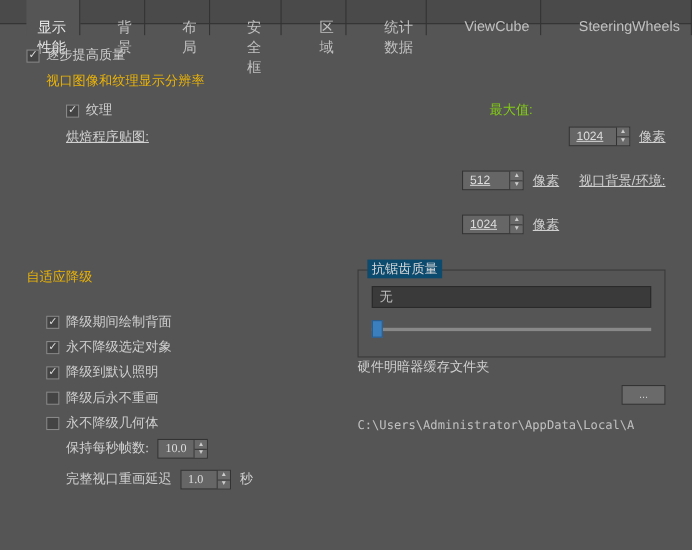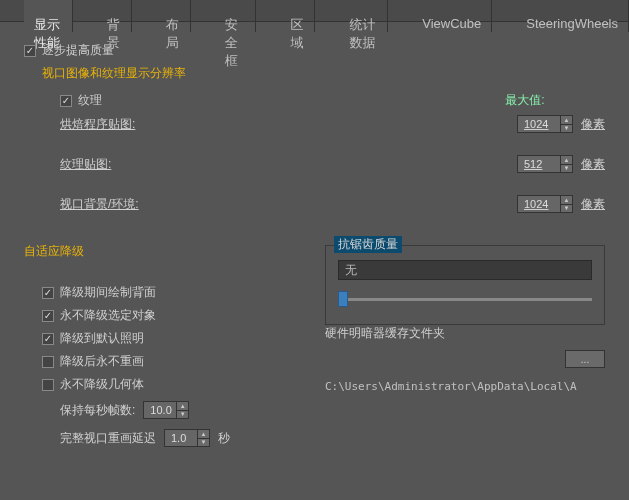--- a/index.html
+++ b/index.html
@@ -56,23 +56,24 @@
   }
   .section-title {
     color: #eab308;
     margin-bottom: 10px;
     margin-top: 6px;
   }
   .indent1 { margin-left: 18px; }
   .indent2 { margin-left: 36px; }
   .row {
     display: flex;
-    align-items: flex-end;
+    align-items: flex-start;
     margin-bottom: 8px;
     height: 20px;
+    font-family: Liberation Serif, serif;
   }
   .spinner {
     display: inline-flex;
     align-items: center;
     background: #666666;
     border: 1px solid #333;
     height: 18px;
     width: 56px;
     color: #ddd;
     padding-left: 6px;
@@ -95,22 +96,22 @@
     display: flex;
     align-items: center;
     justify-content: center;
     background: #6a6a6a;
     color: #ccc;
     cursor: pointer;
   }
   .spinner-btn:first-child { border-bottom: 1px solid #333; }
   .unit { margin-left: 8px; color: #d0d0d0; }
   .right-header {
-    text-align: center;
-    color: #86efac;
+    text-align: left;
+    color: #84cc16;
     margin-bottom: 4px;
   }
   .res-rows {
     display: grid;
     grid-template-columns: 200px 1fr auto;
     row-gap: 22px;
     align-items: center;
     margin-left: 18px;
     text-decoration: underline;
   }
@@ -237,21 +238,20 @@
       <div class="spinner">
         <span>1024</span>
         <div class="spinner-btns">
           <div class="spinner-btn">▲</div>
           <div class="spinner-btn">▼</div>
         </div>
       </div>
       <span class="unit">像素</span>
     </div>
 
-    <div style="margin-left:18px;">纹理贴图:</div>
     <div></div>
     <div class="res-spinner-cell">
       <div class="spinner">
         <span>512</span>
         <div class="spinner-btns">
           <div class="spinner-btn">▲</div>
           <div class="spinner-btn">▼</div>
         </div>
       </div>
       <span class="unit">像素</span>

